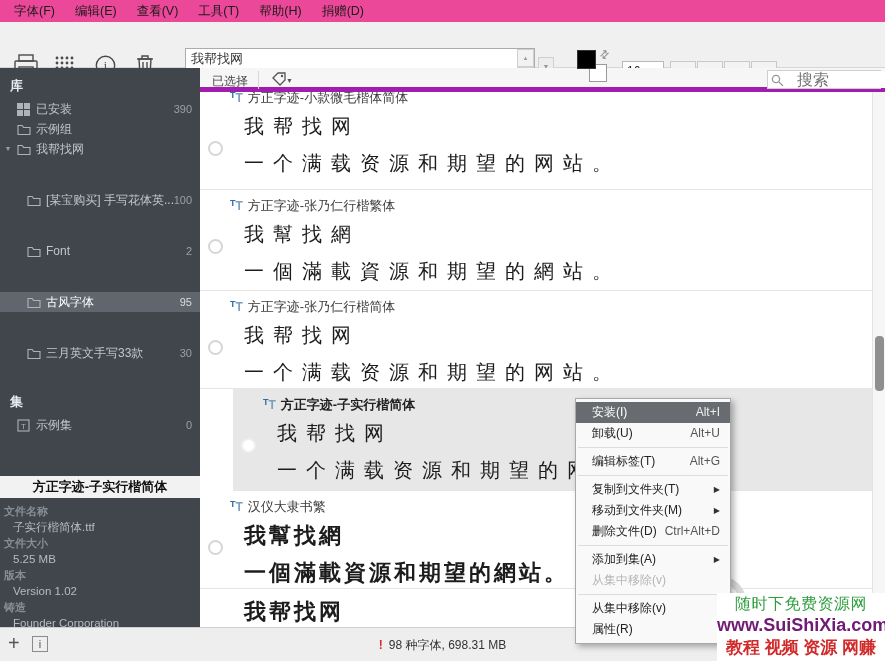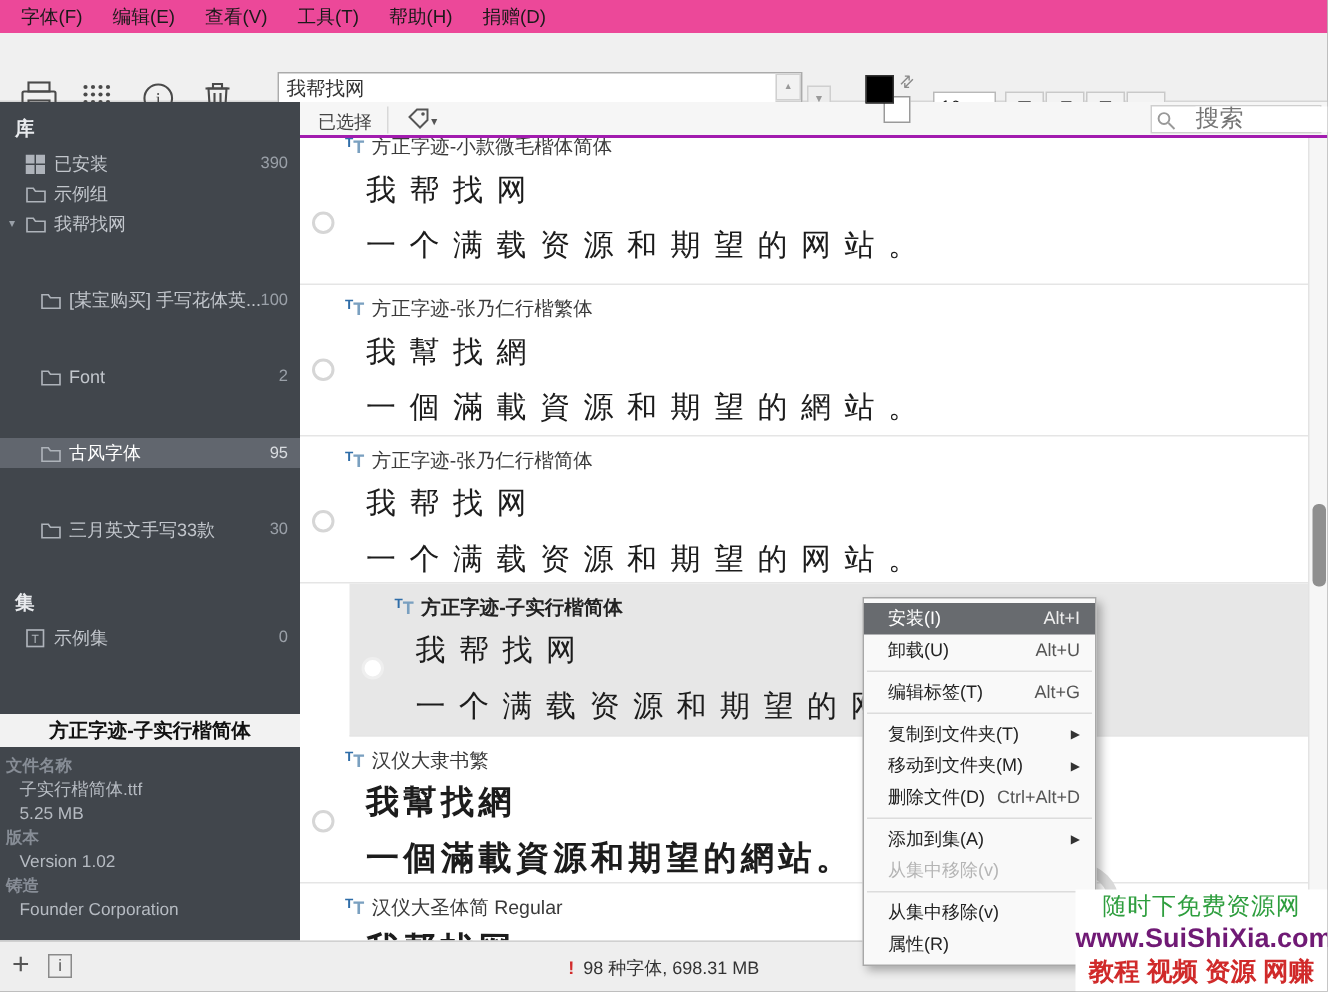--- a/index.html
+++ b/index.html
@@ -62,21 +62,21 @@
   .details { position:absolute; left:0; top:408px; width:200px; }
   .details-title { height:22px; background:#f2f2f2; color:#111; font-size:13px;
     font-weight:bold; text-align:center; line-height:22px; white-space:nowrap; overflow:hidden; }
   .det-body { padding:5px 4px; }
   .det-label { font-size:11px; font-weight:bold; color:#878d96; line-height:16px; }
   .det-value { font-size:11.5px; color:#b6bbc2; line-height:16px; padding-left:9px;
     white-space:nowrap; overflow:hidden; }
   
   .main { position:absolute; left:200px; top:68px; right:0; bottom:34px; background:#fff; }
   .list-toolbar { position:absolute; left:0; top:0; right:0; height:24px; background:#f6f6f6;
-    border-bottom:2px solid #a21caf; }
+    border-bottom:5px solid #a21caf; }
   .btn-selected { position:absolute; left:10px; top:3px; height:18px; font-size:12px;
     color:#444; padding:2px 10px 0 2px; border-right:1px solid #d8d8d8; }
   .tag-btn { position:absolute; left:72px; top:4px; color:#555; }
   .tag-btn .caret { font-size:7px; color:#555; vertical-align:3px; }
   .searchbox { position:absolute; right:4px; top:2px; width:114px; height:19px;
     background:#fff; border:1px solid #cfcfcf; }
   .searchbox input { position:absolute; left:29px; top:0; width:92px; height:17px;
     border:none; outline:none; font-size:16px; color:#333;
     font-family:"Liberation Sans", sans-serif; }
   .searchbox svg { position:absolute; left:3px; top:3px; }
@@ -264,20 +264,21 @@
         <div class="side-item"><span class="side-ic"><svg width="13" height="13" viewBox="0 0 13 13">
               <rect x="1" y="1" width="11" height="11" fill="none" stroke="#aeb3ba" stroke-width="1.1"></rect>
               <text x="6.5" y="9.5" font-size="8" text-anchor="middle" fill="#aeb3ba" font-family="Liberation Sans, sans-serif">T</text>
             </svg></span><span>示例集</span><span class="side-count">0</span></div>
       </div>
     <div class="details">
       <div class="details-title">方正字迹-子实行楷简体</div>
       <div class="det-body" id="det-fields">
           <div class="det-label">文件名称</div>
           <div class="det-value">子实行楷简体.ttf</div>
+          <div class="det-label">文件大小</div>
           <div class="det-value">5.25 MB</div>
           <div class="det-label">版本</div>
           <div class="det-value">Version 1.02</div>
           <div class="det-label">铸造</div>
           <div class="det-value">Founder Corporation</div>
         </div>
     </div>
   </div>
 
   <div class="main">
@@ -332,21 +333,20 @@
         </div>
         <div class="font-row style-heavy">
           <div class="row-title"><span class="tt-ic"><span class="t1">T</span><span class="t2">T</span></span><span>汉仪大隶书繁</span></div>
           <span class="radio"></span>
           <div class="row-preview">
             <div>我幫找網</div>
             <div>一個滿載資源和期望的網站。</div>
           </div>
         </div>
         <div class="font-row style-heavy">
-          <div class="row-title"><span class="tt-ic"><span class="t1">T</span><span class="t2">T</span></span><span>汉仪大圣体简 Regular</span></div>
           <div class="row-preview">
             <div>我帮找网</div>
           </div>
         </div>
       </div>
     <div class="vscroll">
       <div class="vthumb"></div>
     </div>
   </div>
 

